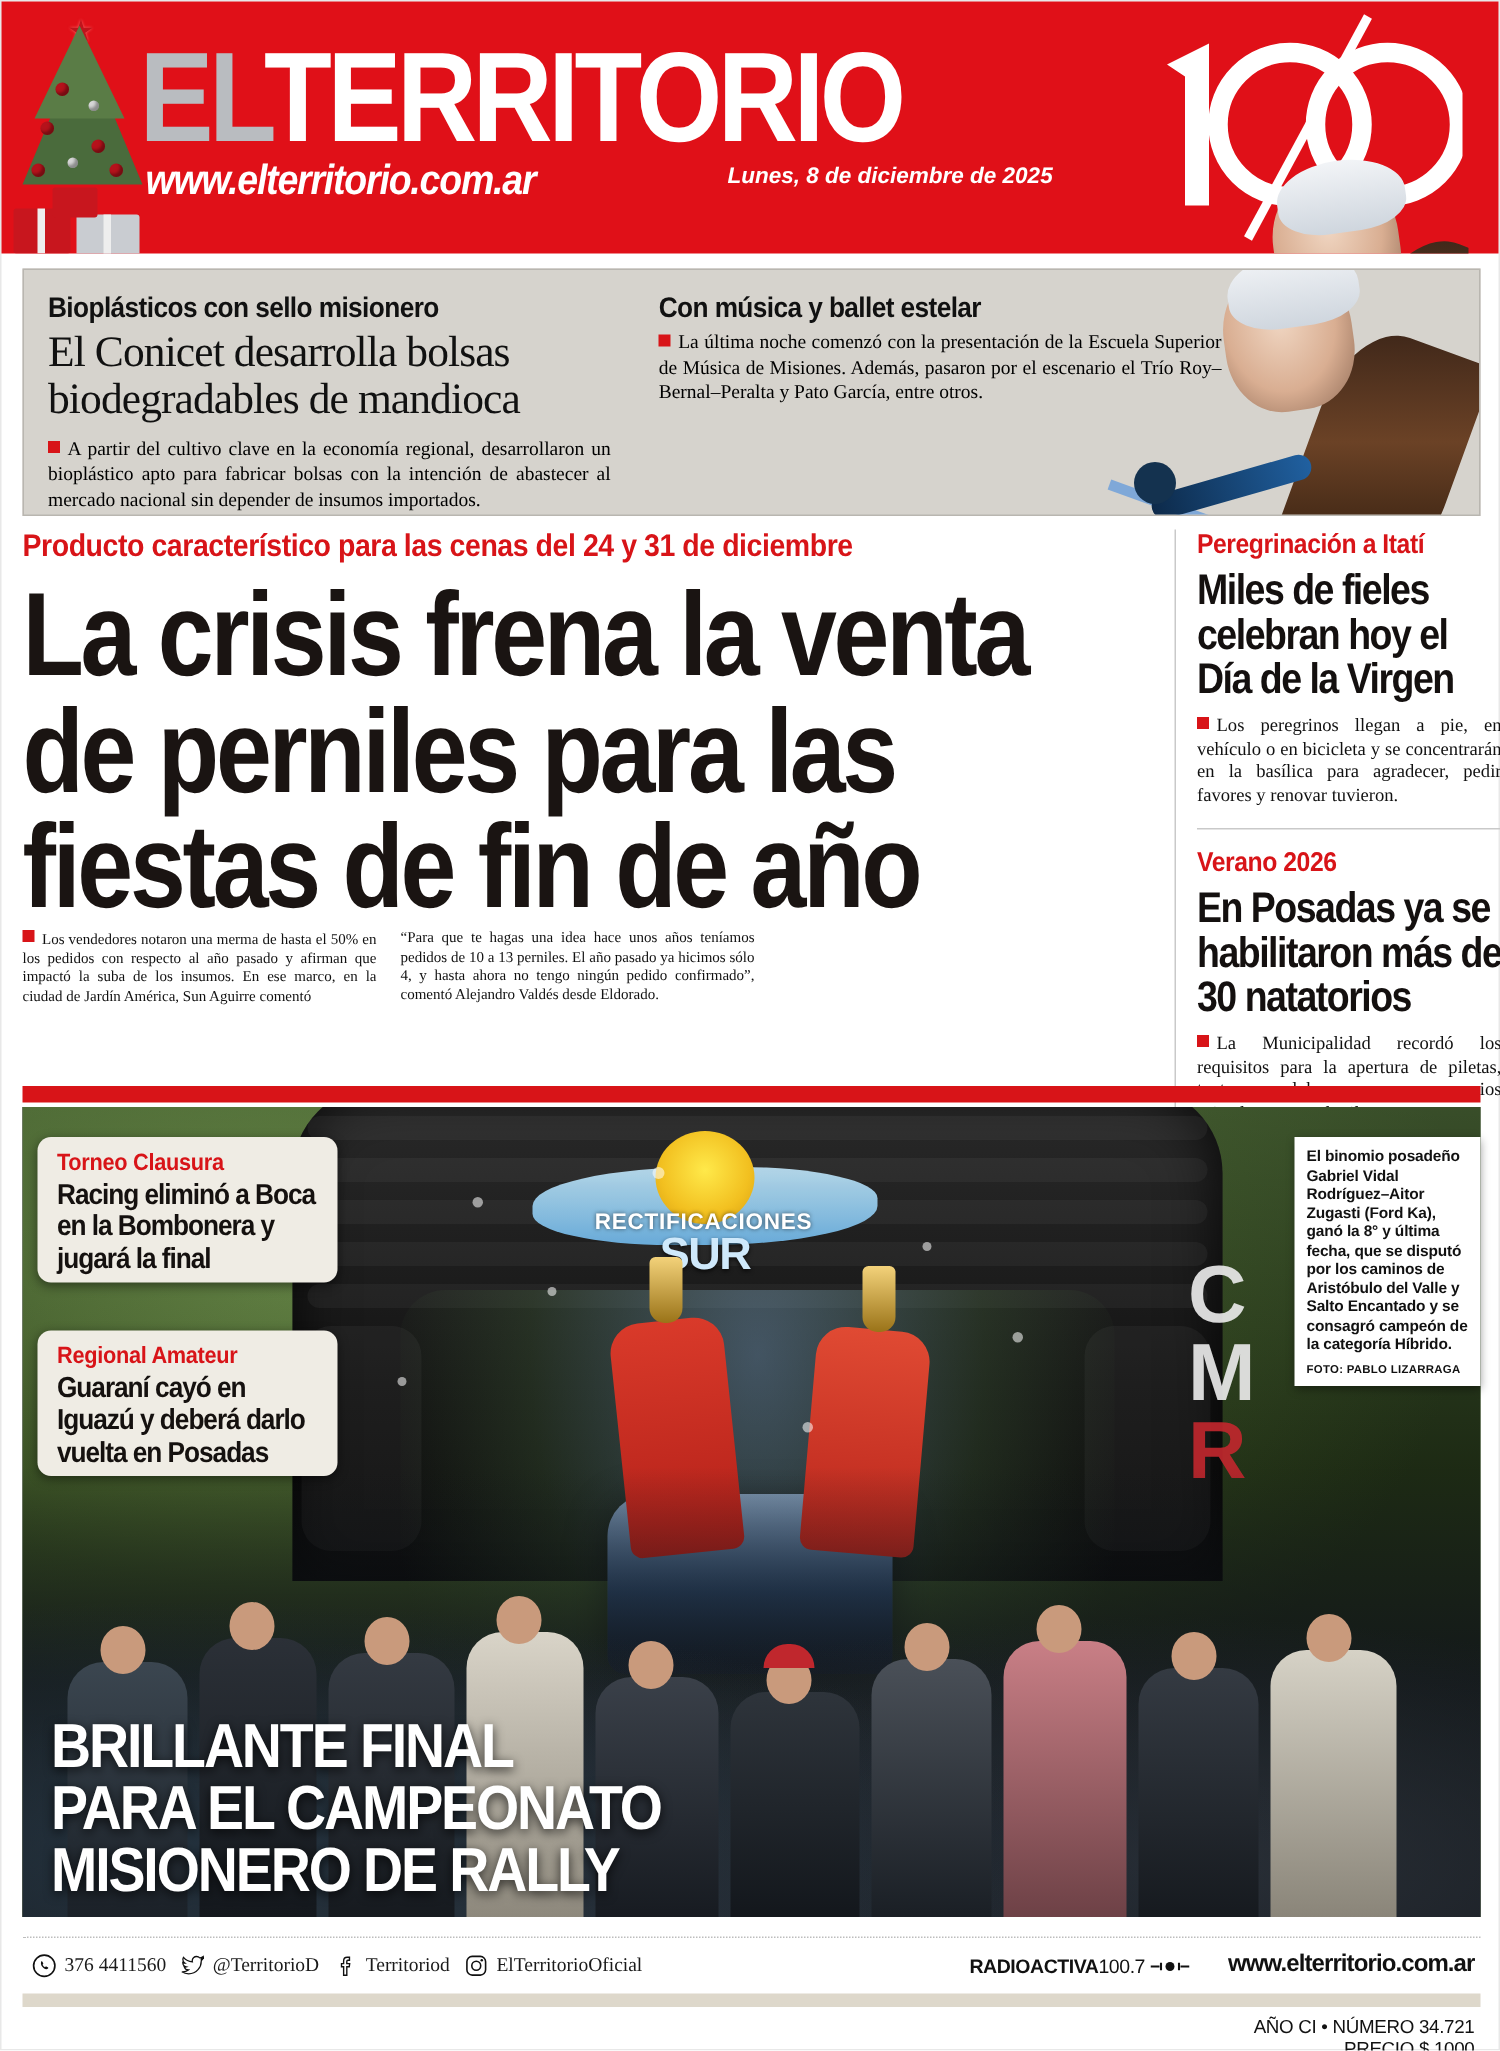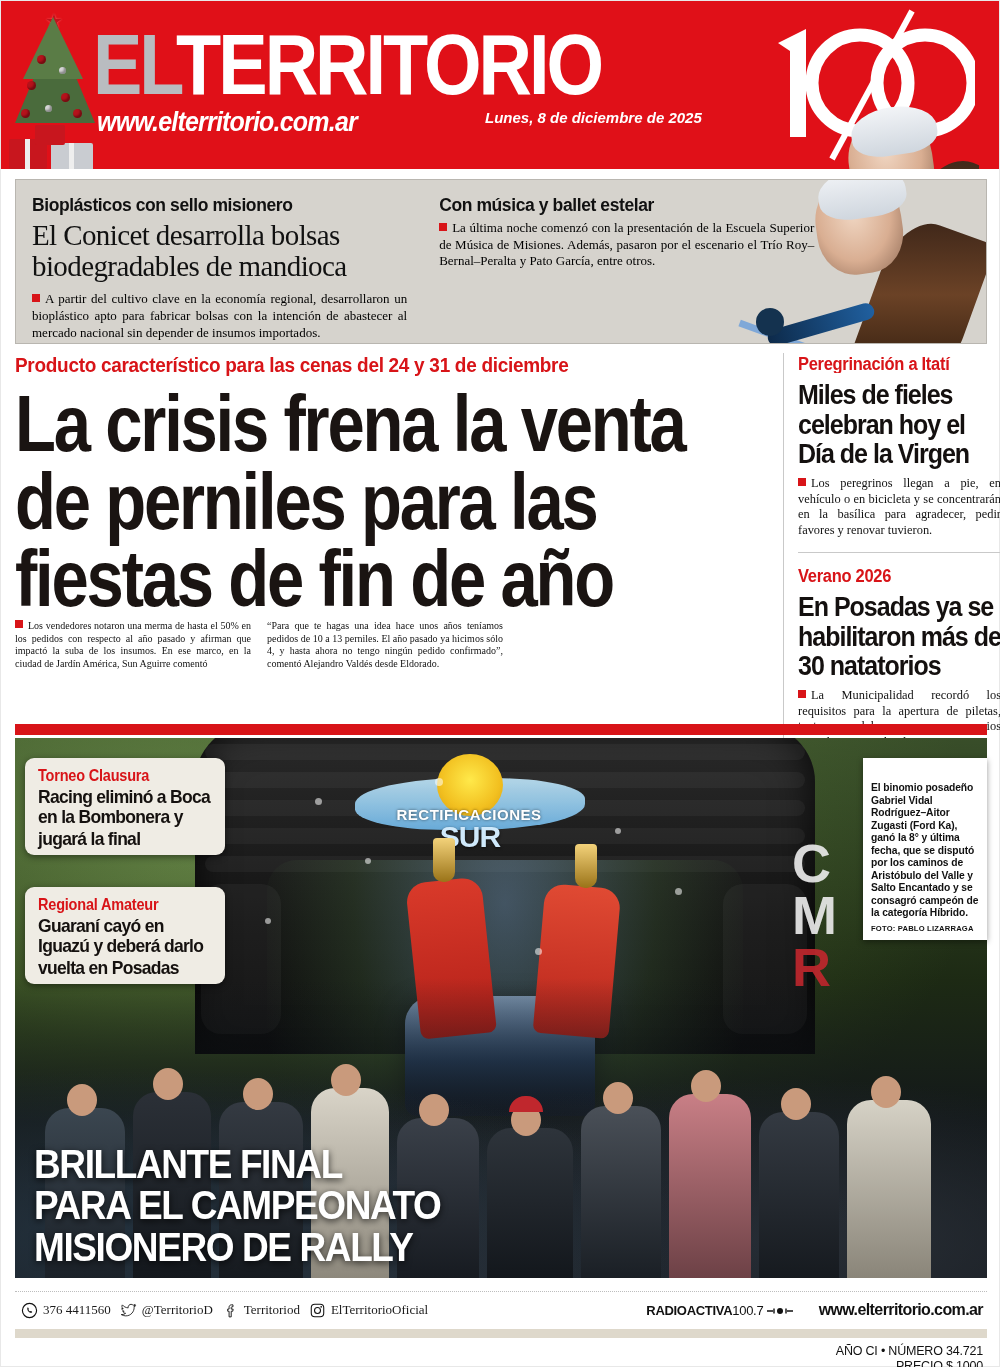--- a/index.html
+++ b/index.html
@@ -343,21 +343,21 @@
     margin-bottom: 3px;
   }
   .sc-head {
     font-weight: bold; font-size: 17.5px; line-height: 1.1;
     letter-spacing: -0.7px; color: #15110f;
     transform: scaleY(1.1); transform-origin: left top;
   }
 
   .photo-caption {
     position: absolute; left: 862px; top: 757px; width: 124px;
-    background: #fff; padding: 24px 7px 7px 8px;
+    background: #fff; padding: 8px 7px 7px 8px;
     box-shadow: 0 2px 6px rgba(0,0,0,.4);
   }
   .pc-text {
     font-weight: bold; font-size: 10.3px; line-height: 1.22; color: #111;
     letter-spacing: -0.1px;
   }
   .pc-credit {
     margin-top: 4px; font-weight: bold; font-size: 7.6px;
     letter-spacing: .2px; color: #111;
   }

